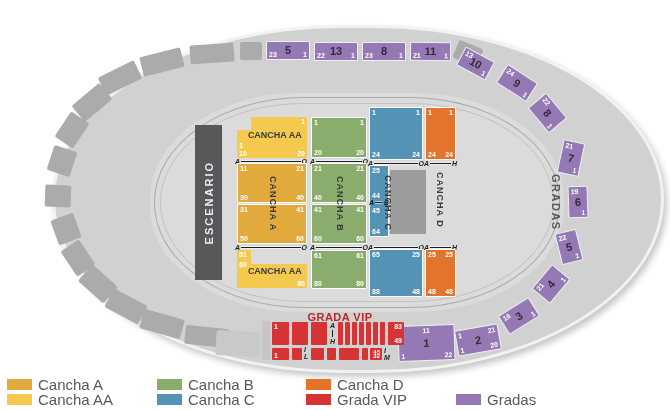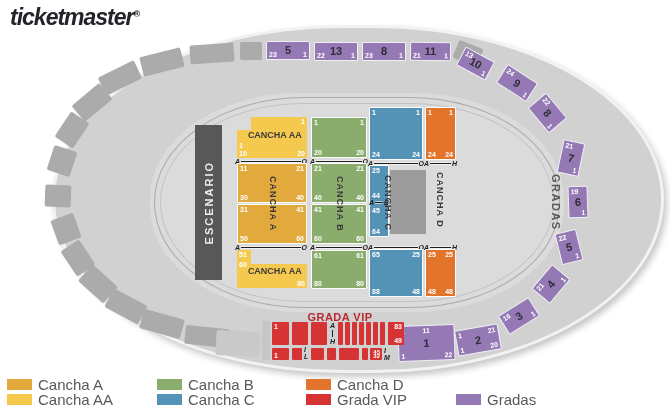--- a/index.html
+++ b/index.html
@@ -369,17 +369,14 @@
   </div>
   <div class="abs leg-item" style="left:306px;top:392px">
     <span class="leg-sw" style="background-color: rgb(214, 52, 52);"></span>
     <span class="leg-lab">Grada VIP</span>
   </div>
   <div class="abs leg-item" style="left:456px;top:392px">
     <span class="leg-sw" style="background-color: rgb(149, 121, 181);"></span>
     <span class="leg-lab">Gradas</span>
   </div>
 
-  <div class="abs logo">
-    <span>ticketmaster</span><sup>®</sup>
-  </div>
 
 </div>
 
 </body></html>

